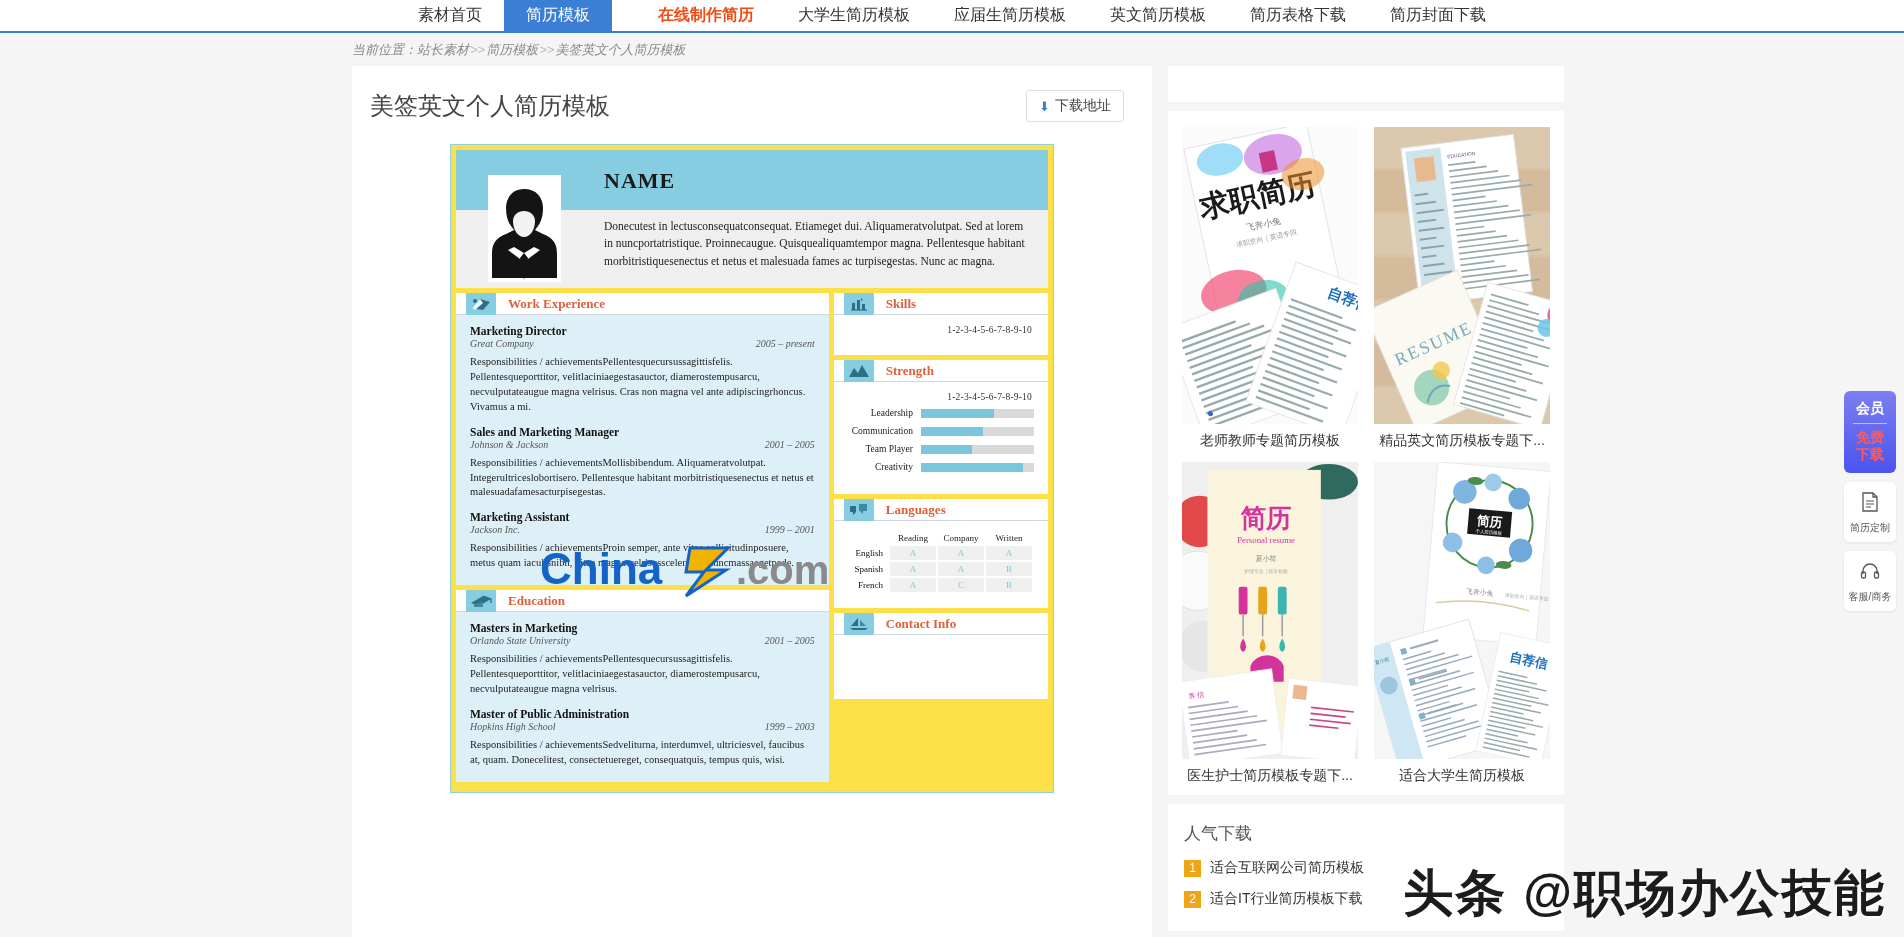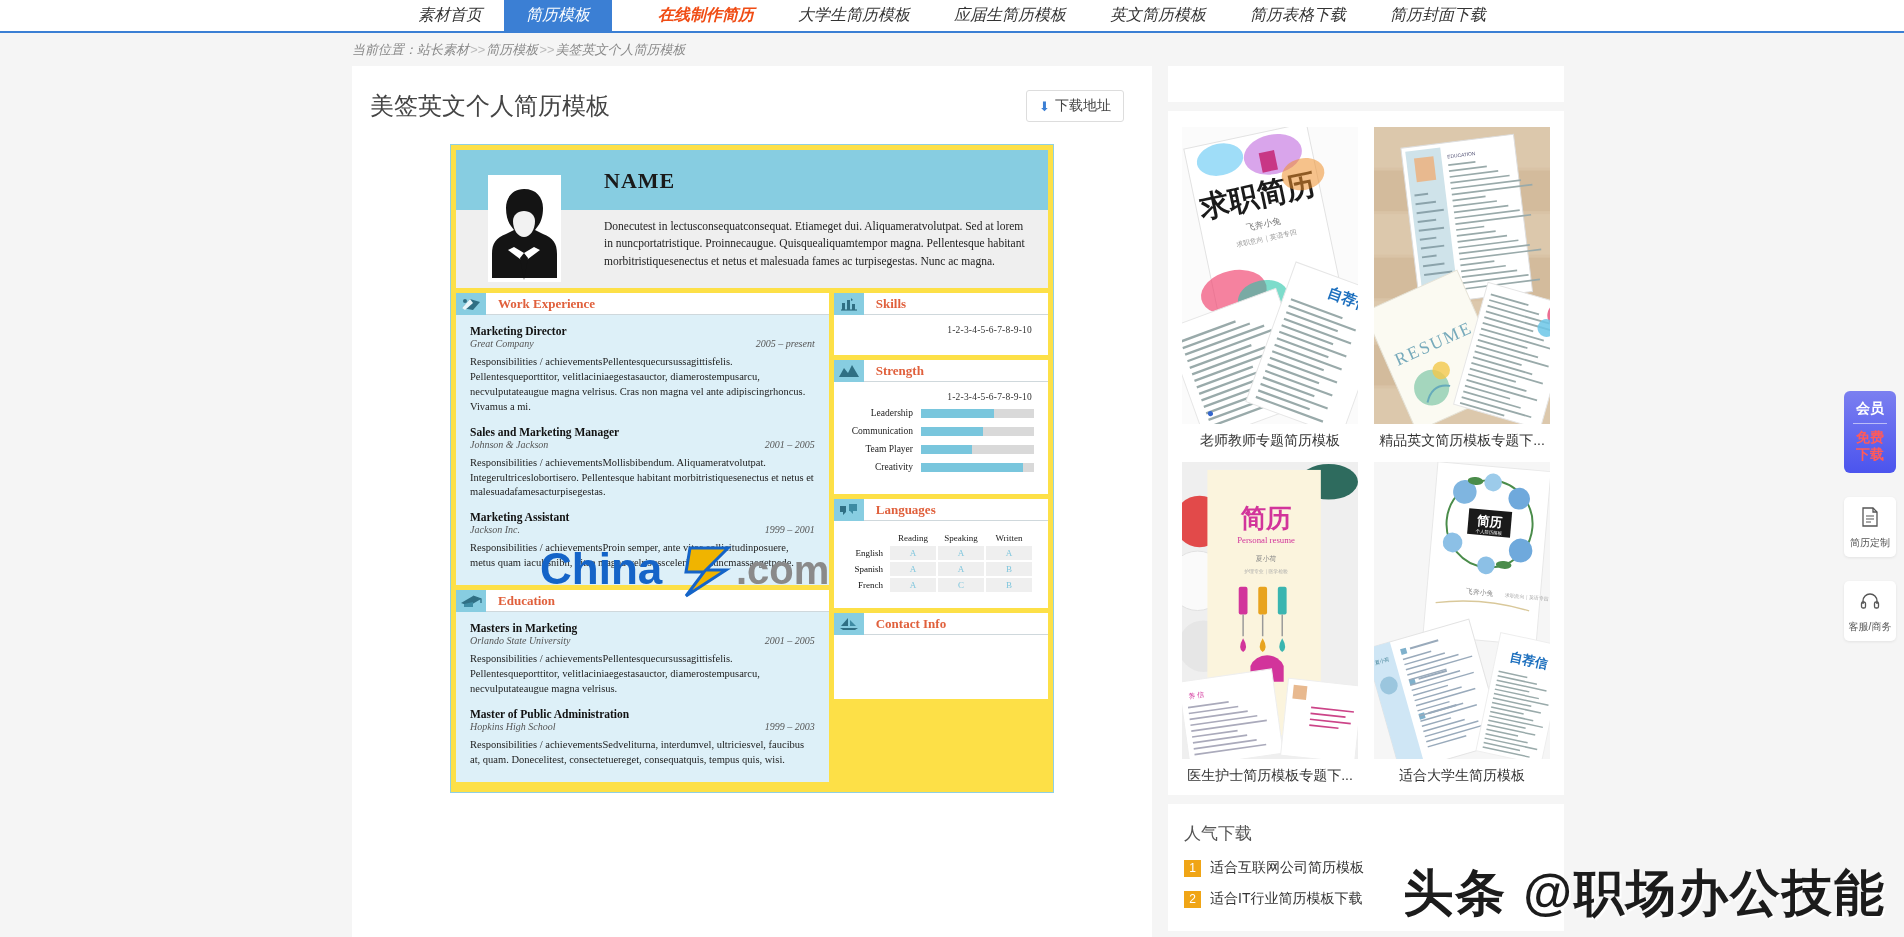--- a/index.html
+++ b/index.html
@@ -12,21 +12,20 @@
 
   
   .nav {
     height: 33px;
     background: #ffffff;
     border-bottom: 2px solid #3b7fd4;
     display: flex;
     align-items: stretch;
     justify-content: center;
     position: relative;
-    font-style: italic;
   }
   .nav-inner { display: flex; align-items: stretch; }
   .nav-item {
     display: flex; align-items: center;
     padding: 0 22px;
     font-size: 16px;
     color: #333;
     white-space: nowrap;
     cursor: pointer;
   }
@@ -113,20 +112,21 @@
   .rs-cols { display: flex; gap: 5px; margin-top: 5px; }
   .rs-left { width: 374px; }
   .rs-right { width: 215px; }
 
   .sec { margin-bottom: 5px; }
   .sec-hd {
     display: flex; align-items: center;
     height: 22px;
     border-bottom: 1px solid #cfd8dc;
     background: #fff;
+    padding-left: 10px;
   }
   .sec-icon {
     width: 30px; height: 22px; background: #87cde1;
     display: flex; align-items: center; justify-content: center;
     flex: none;
   }
   .sec-title {
     font-family: "Liberation Serif", "DejaVu Serif", serif;
     font-size: 13px; font-weight: bold; color: #e0603c;
     margin-left: 12px;
@@ -206,21 +206,21 @@
     width: 17px; height: 17px; background: #f0a516; color: #fff;
     font-size: 12px; display: flex; align-items: center; justify-content: center;
     flex: none;
   }
   .pop-text { font-size: 14px; color: #333; }
 
   
   .float-col {
     position: absolute; right: 8px; top: 325px;
     width: 52px;
-    display: flex; flex-direction: column; align-items: center; gap: 24px;
+    display: flex; flex-direction: column; align-items: center; gap: 9px;
   }
   .vip-btn {
     width: 52px; padding: 9px 0 11px 0;
     background: linear-gradient(180deg,#7b7ff0 0%,#4b54ee 100%);
     border-radius: 6px; text-align: center; cursor: pointer;
   }
   .vip-top { color: #fff; font-size: 14px; font-weight: bold; padding-bottom: 5px; }
   .vip-div { width: 34px; height: 1px; background: rgba(255,255,255,.55); margin: 0 auto 5px auto; }
   .vip-bottom { color: #ff5a5a; font-size: 14px; font-weight: bold; line-height: 1.18; }
   .tool-btn {
@@ -440,21 +440,21 @@
                   </svg>
                 </div>
                 <div class="sec-title">Languages</div>
               </div>
               <div class="sec-body white">
                 <table class="lang-table">
                   <thead>
                       <tr id="lang-head">
                         <th></th>
                         <th>Reading</th>
-                        <th>Speaking</th>
+                        <th>Company</th>
                         <th>Written</th>
                       </tr>
                     </thead>
                   <tbody id="lang-body">
                       <tr>
                         <td class="lname">English</td>
                         <td class="grade">A</td>
                         <td class="grade">A</td>
                         <td class="grade">A</td>
                       </tr>

